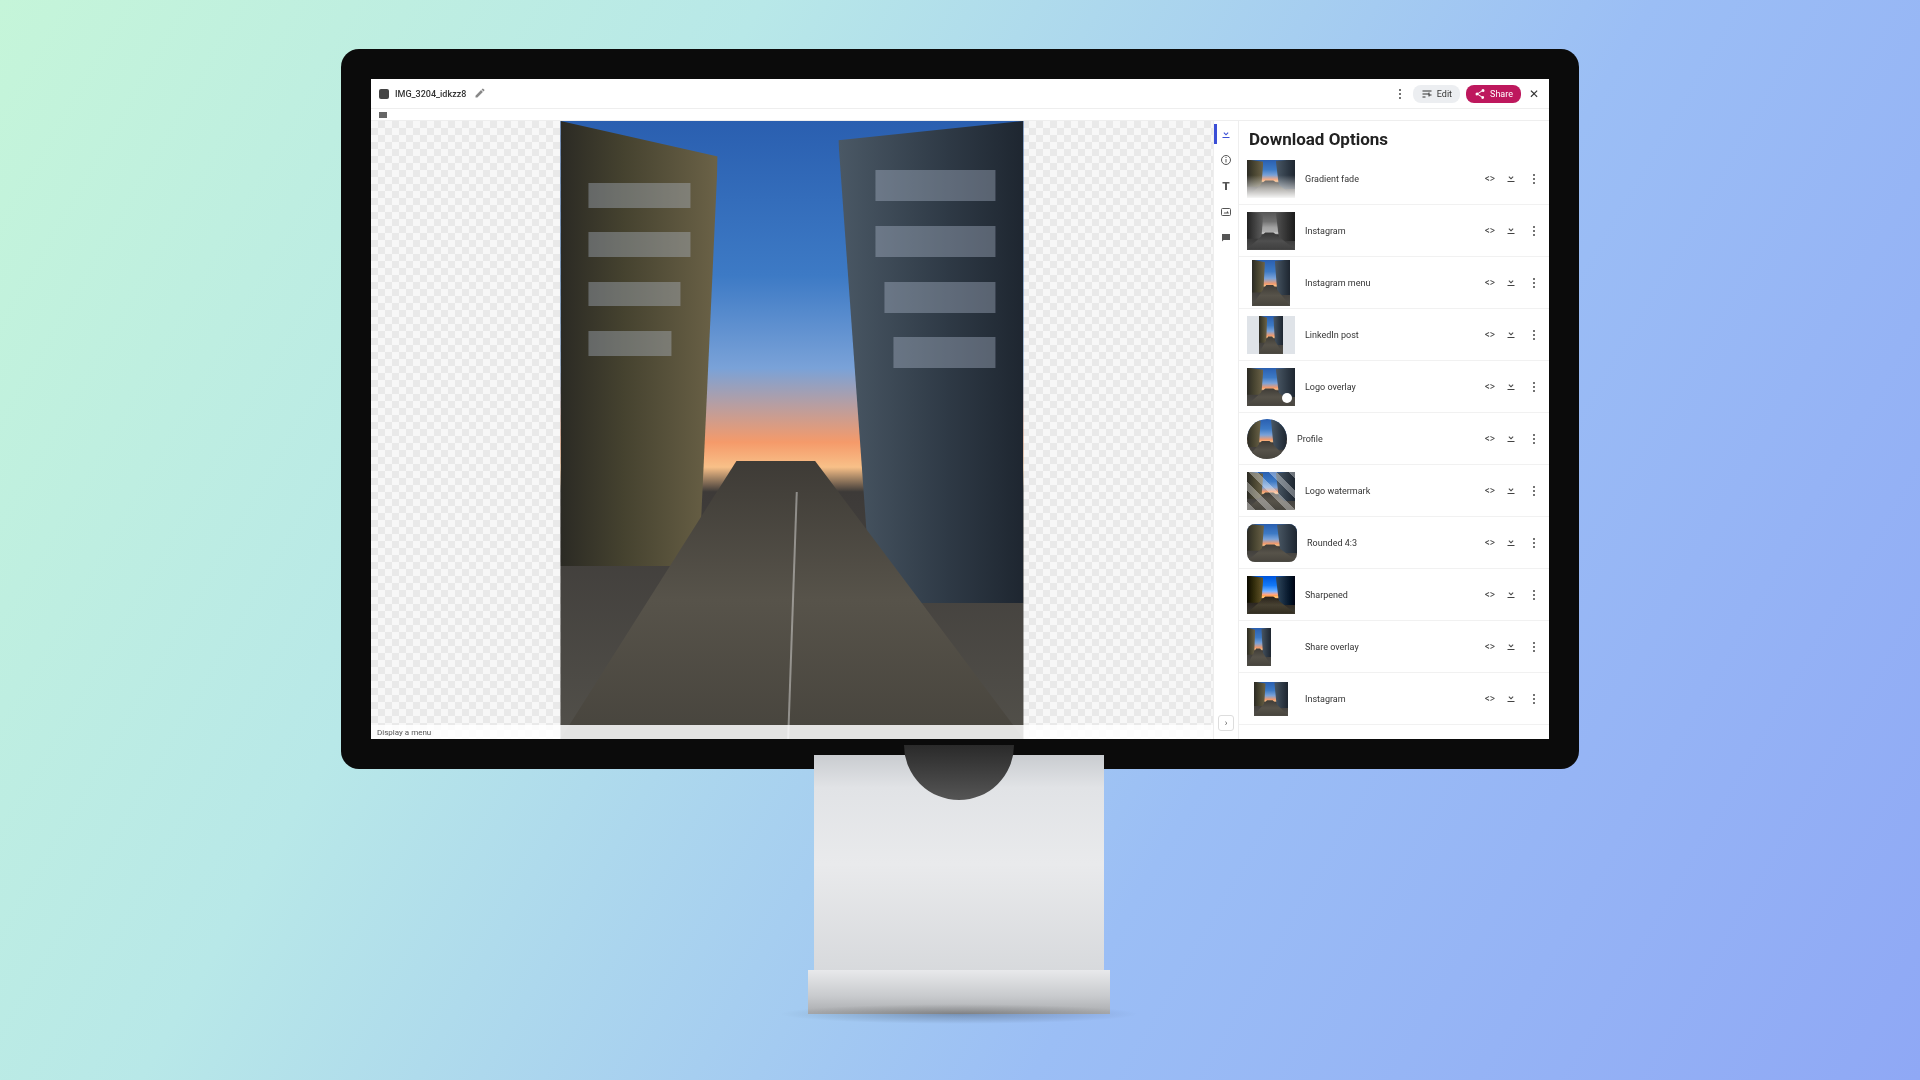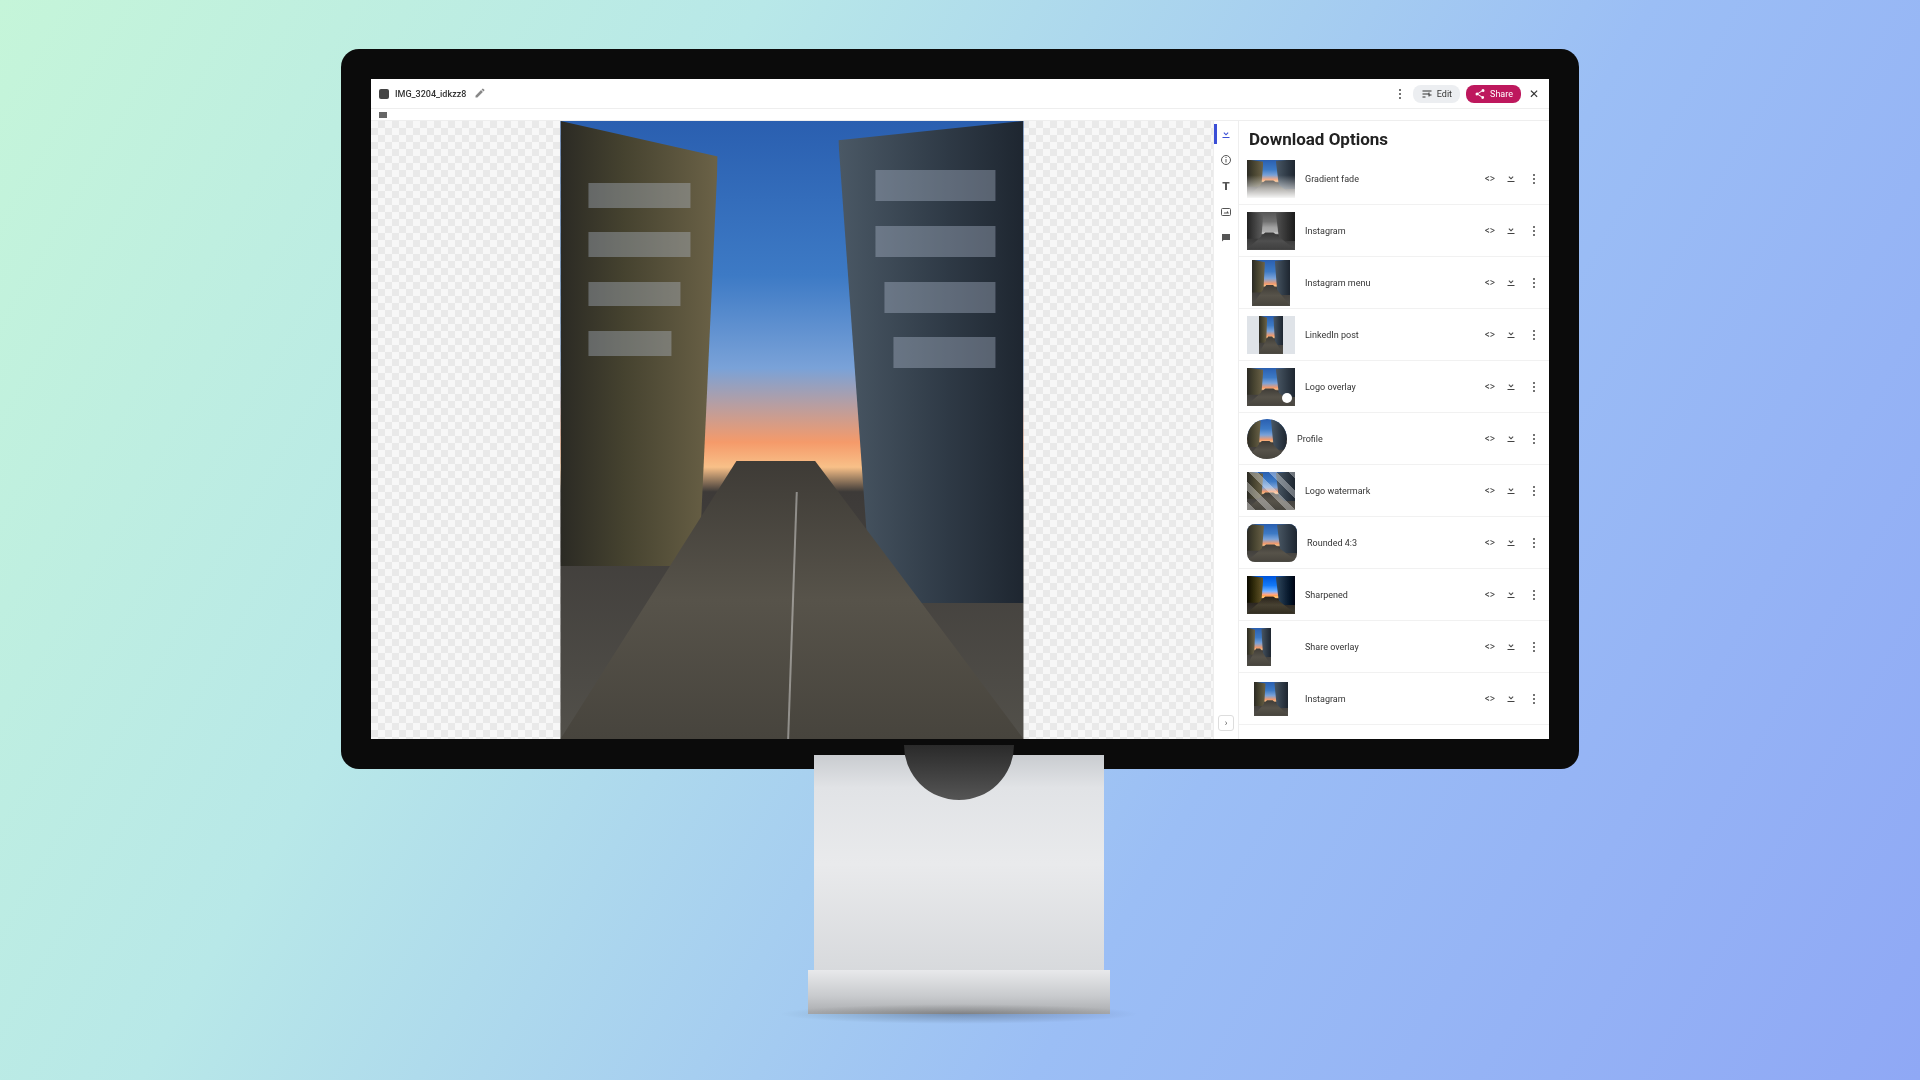--- a/index.html
+++ b/index.html
@@ -131,20 +131,23 @@
               <div class="win" style="left:6%;top:10%;width:22%;height:4%"></div>
               <div class="win" style="left:6%;top:18%;width:22%;height:4%"></div>
               <div class="win" style="left:6%;top:26%;width:20%;height:4%"></div>
               <div class="win" style="left:6%;top:34%;width:18%;height:4%"></div>
               <div class="win" style="right:6%;top:8%;width:26%;height:5%"></div>
               <div class="win" style="right:6%;top:17%;width:26%;height:5%"></div>
               <div class="win" style="right:6%;top:26%;width:24%;height:5%"></div>
               <div class="win" style="right:6%;top:35%;width:22%;height:5%"></div>
             </div>
           </div>
+          <div class="statusbar">
+            <span>Display a menu</span>
+          </div>
         </div>
 
         <div class="tool-rail" id="tool-rail">
           <div class="ico active">
               <svg viewBox="0 0 24 24" fill="currentColor">
                 <path d="M5 20h14v-2H5v2zM12 2v10.17l3.59-3.58L17 10l-5 5-5-5 1.41-1.41L12 12.17V2h0z"></path>
               </svg>
             </div>
             <div class="ico">
               <svg viewBox="0 0 24 24" fill="currentColor">

